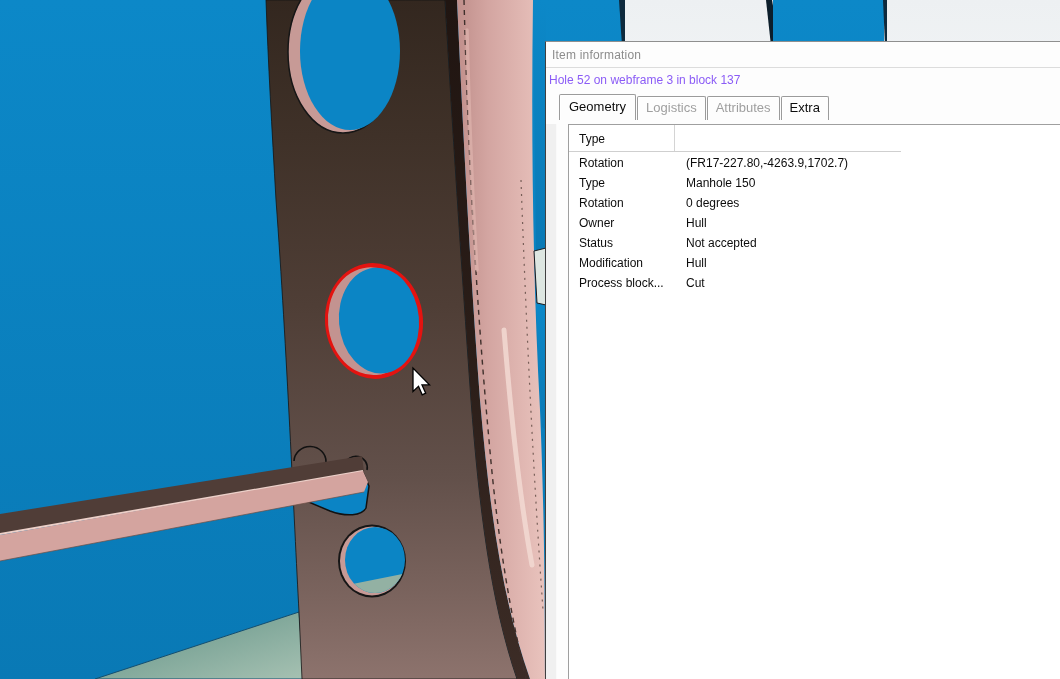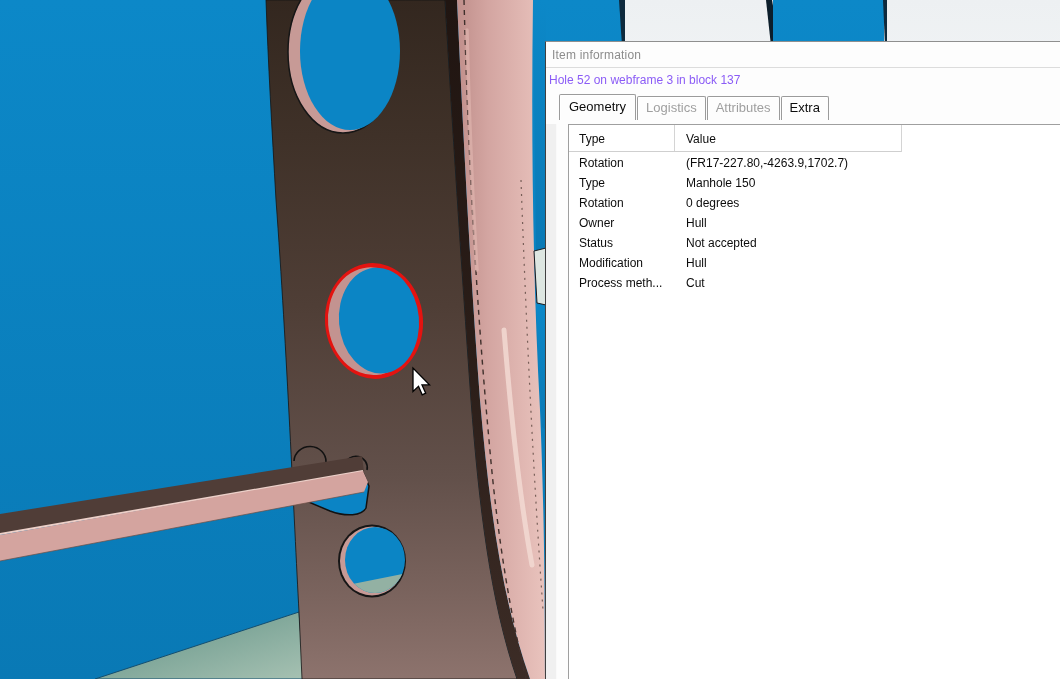--- a/index.html
+++ b/index.html
@@ -184,21 +184,20 @@
     <div class="tabbar">
         <div class="tab">Geometry</div>
         <div class="tab inactive disabled">Logistics</div>
         <div class="tab inactive disabled">Attributes</div>
         <div class="tab inactive">Extra</div>
       </div>
 
     <div class="content-box">
       <div class="thead">
         <div class="hc hc1">Type</div>
-        <div class="hc hc2">Value</div>
         <div class="hc hc3"></div>
       </div>
       <div class="rows">
           <div class="trow">
             <div class="cf">Rotation</div>
             <div class="cv">(FR17-227.80,-4263.9,1702.7)</div>
           </div>
           <div class="trow">
             <div class="cf">Type</div>
             <div class="cv">Manhole 150</div>
@@ -213,19 +212,19 @@
           </div>
           <div class="trow">
             <div class="cf">Status</div>
             <div class="cv">Not accepted</div>
           </div>
           <div class="trow">
             <div class="cf">Modification</div>
             <div class="cv">Hull</div>
           </div>
           <div class="trow">
-            <div class="cf">Process meth...</div>
+            <div class="cf">Process block...</div>
             <div class="cv">Cut</div>
           </div>
         </div>
     </div>
   </div>
 </div>
 
 </body></html>

